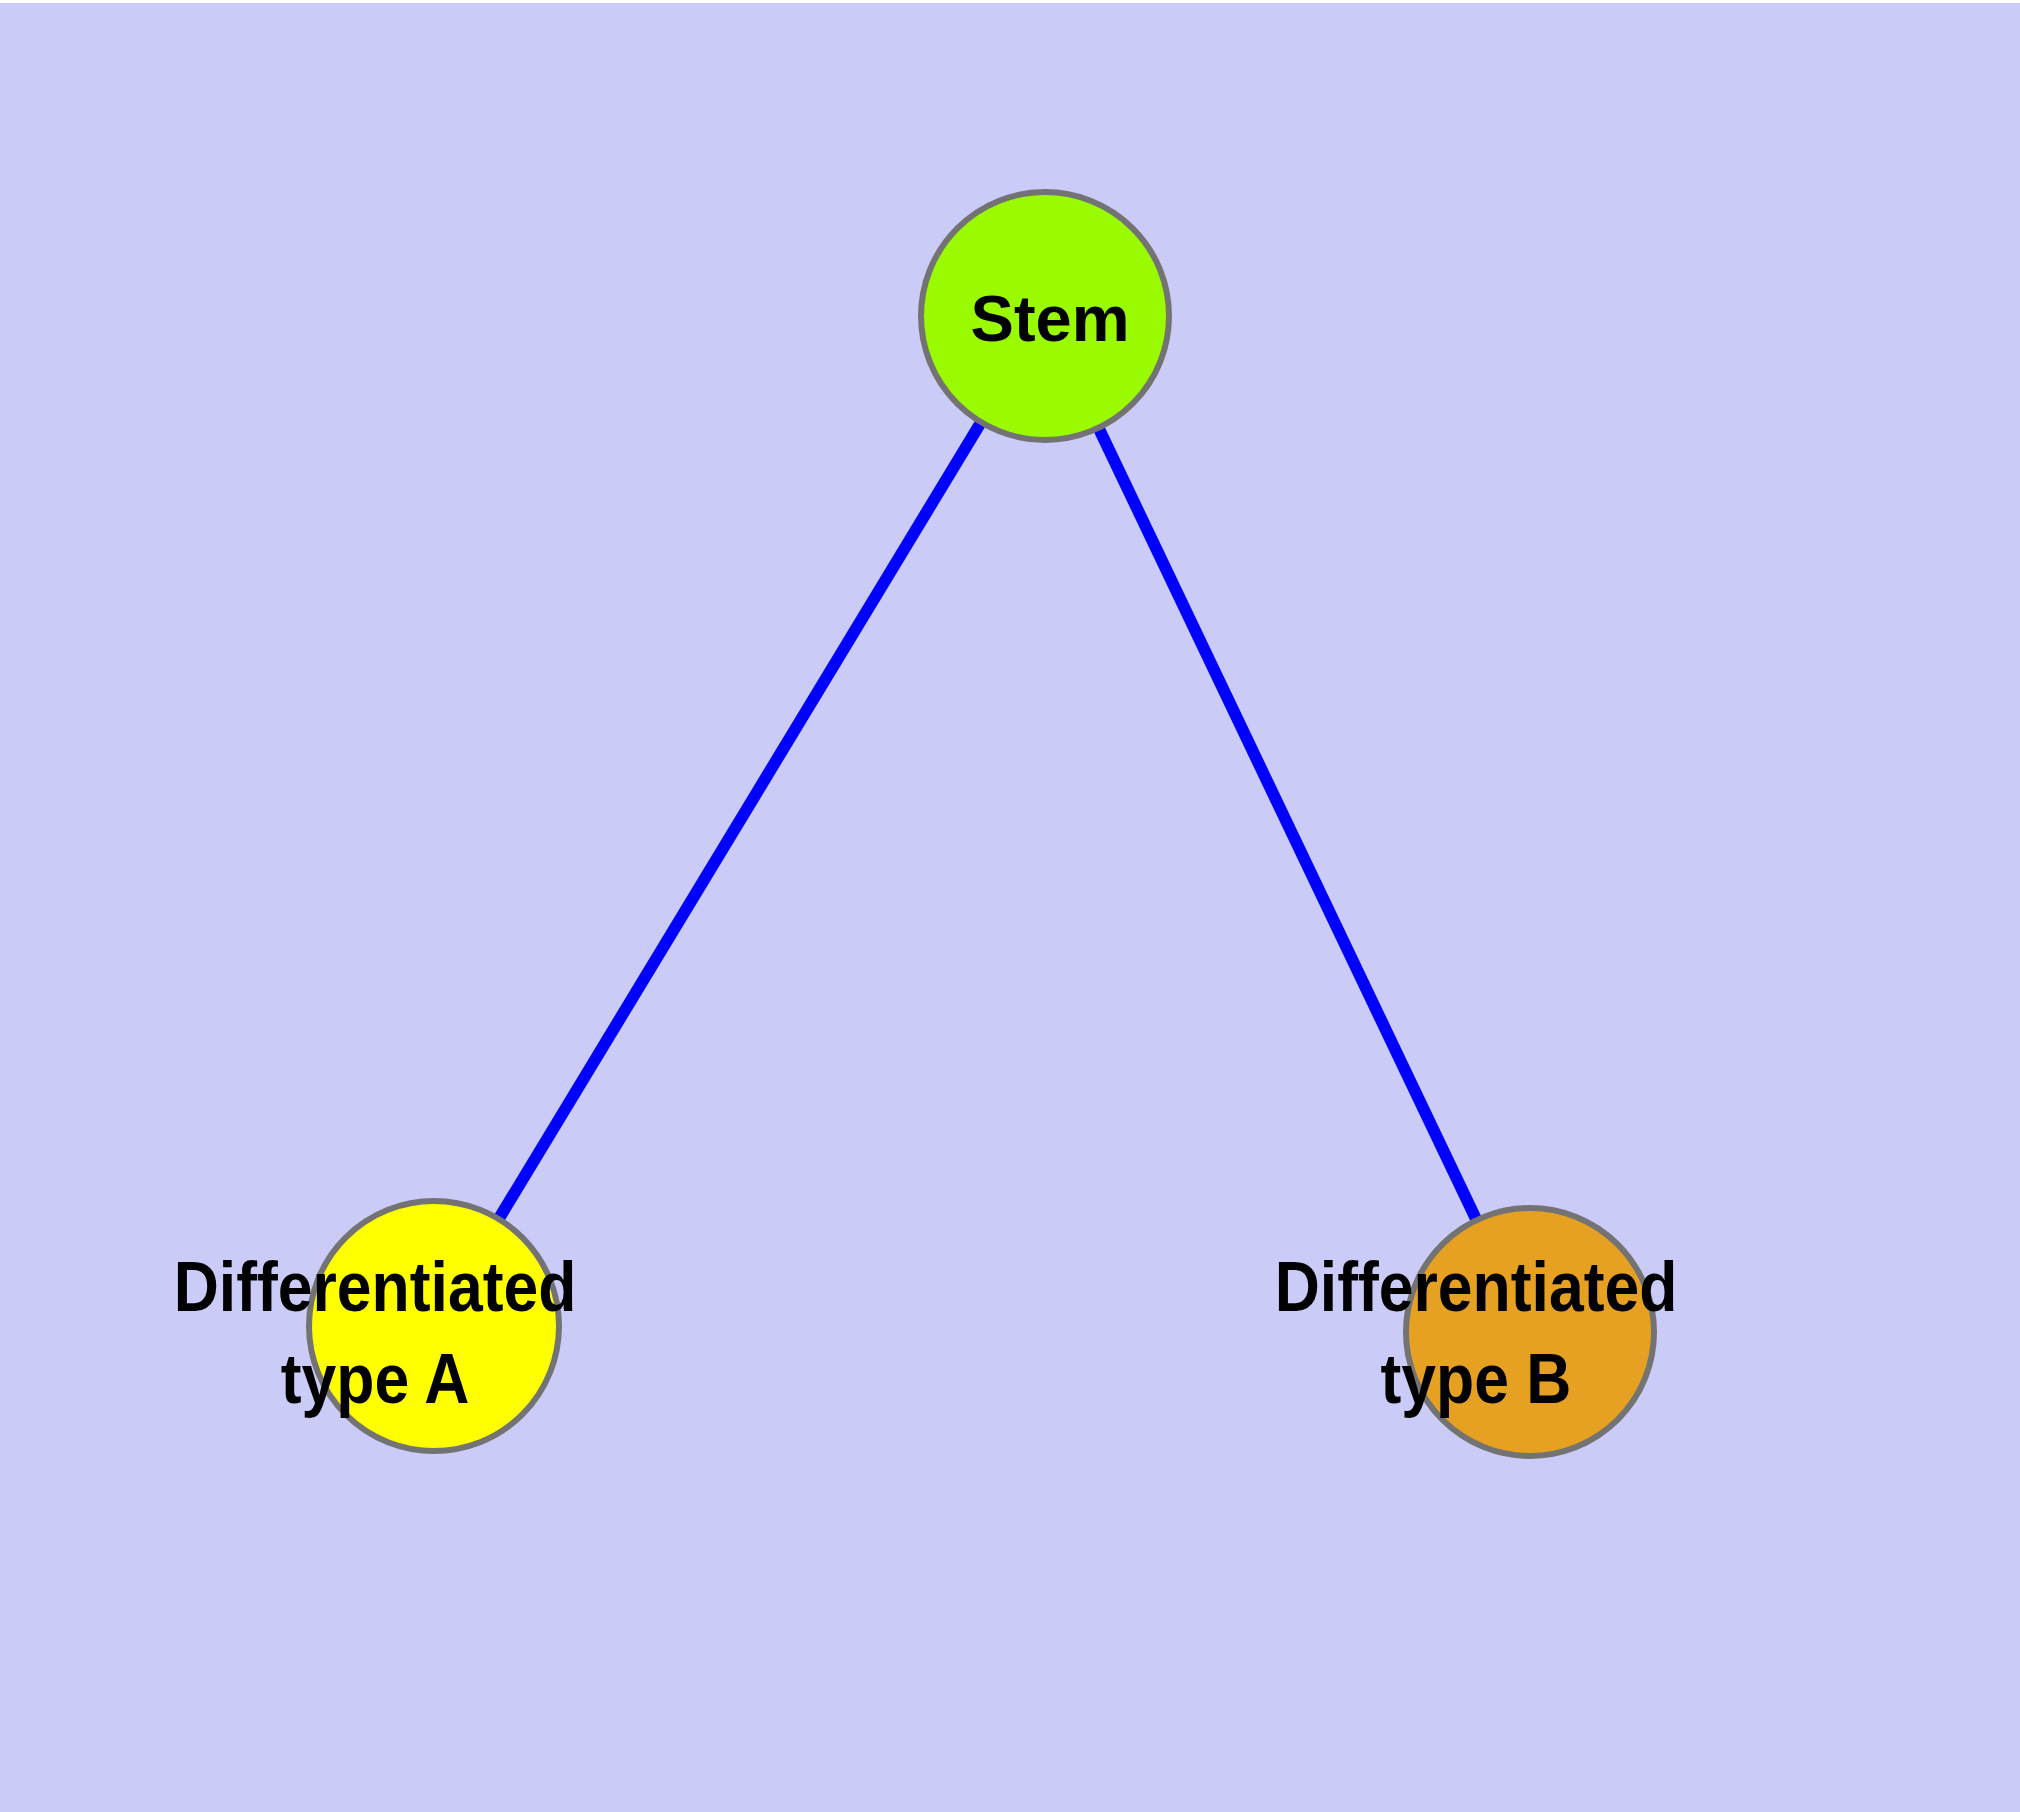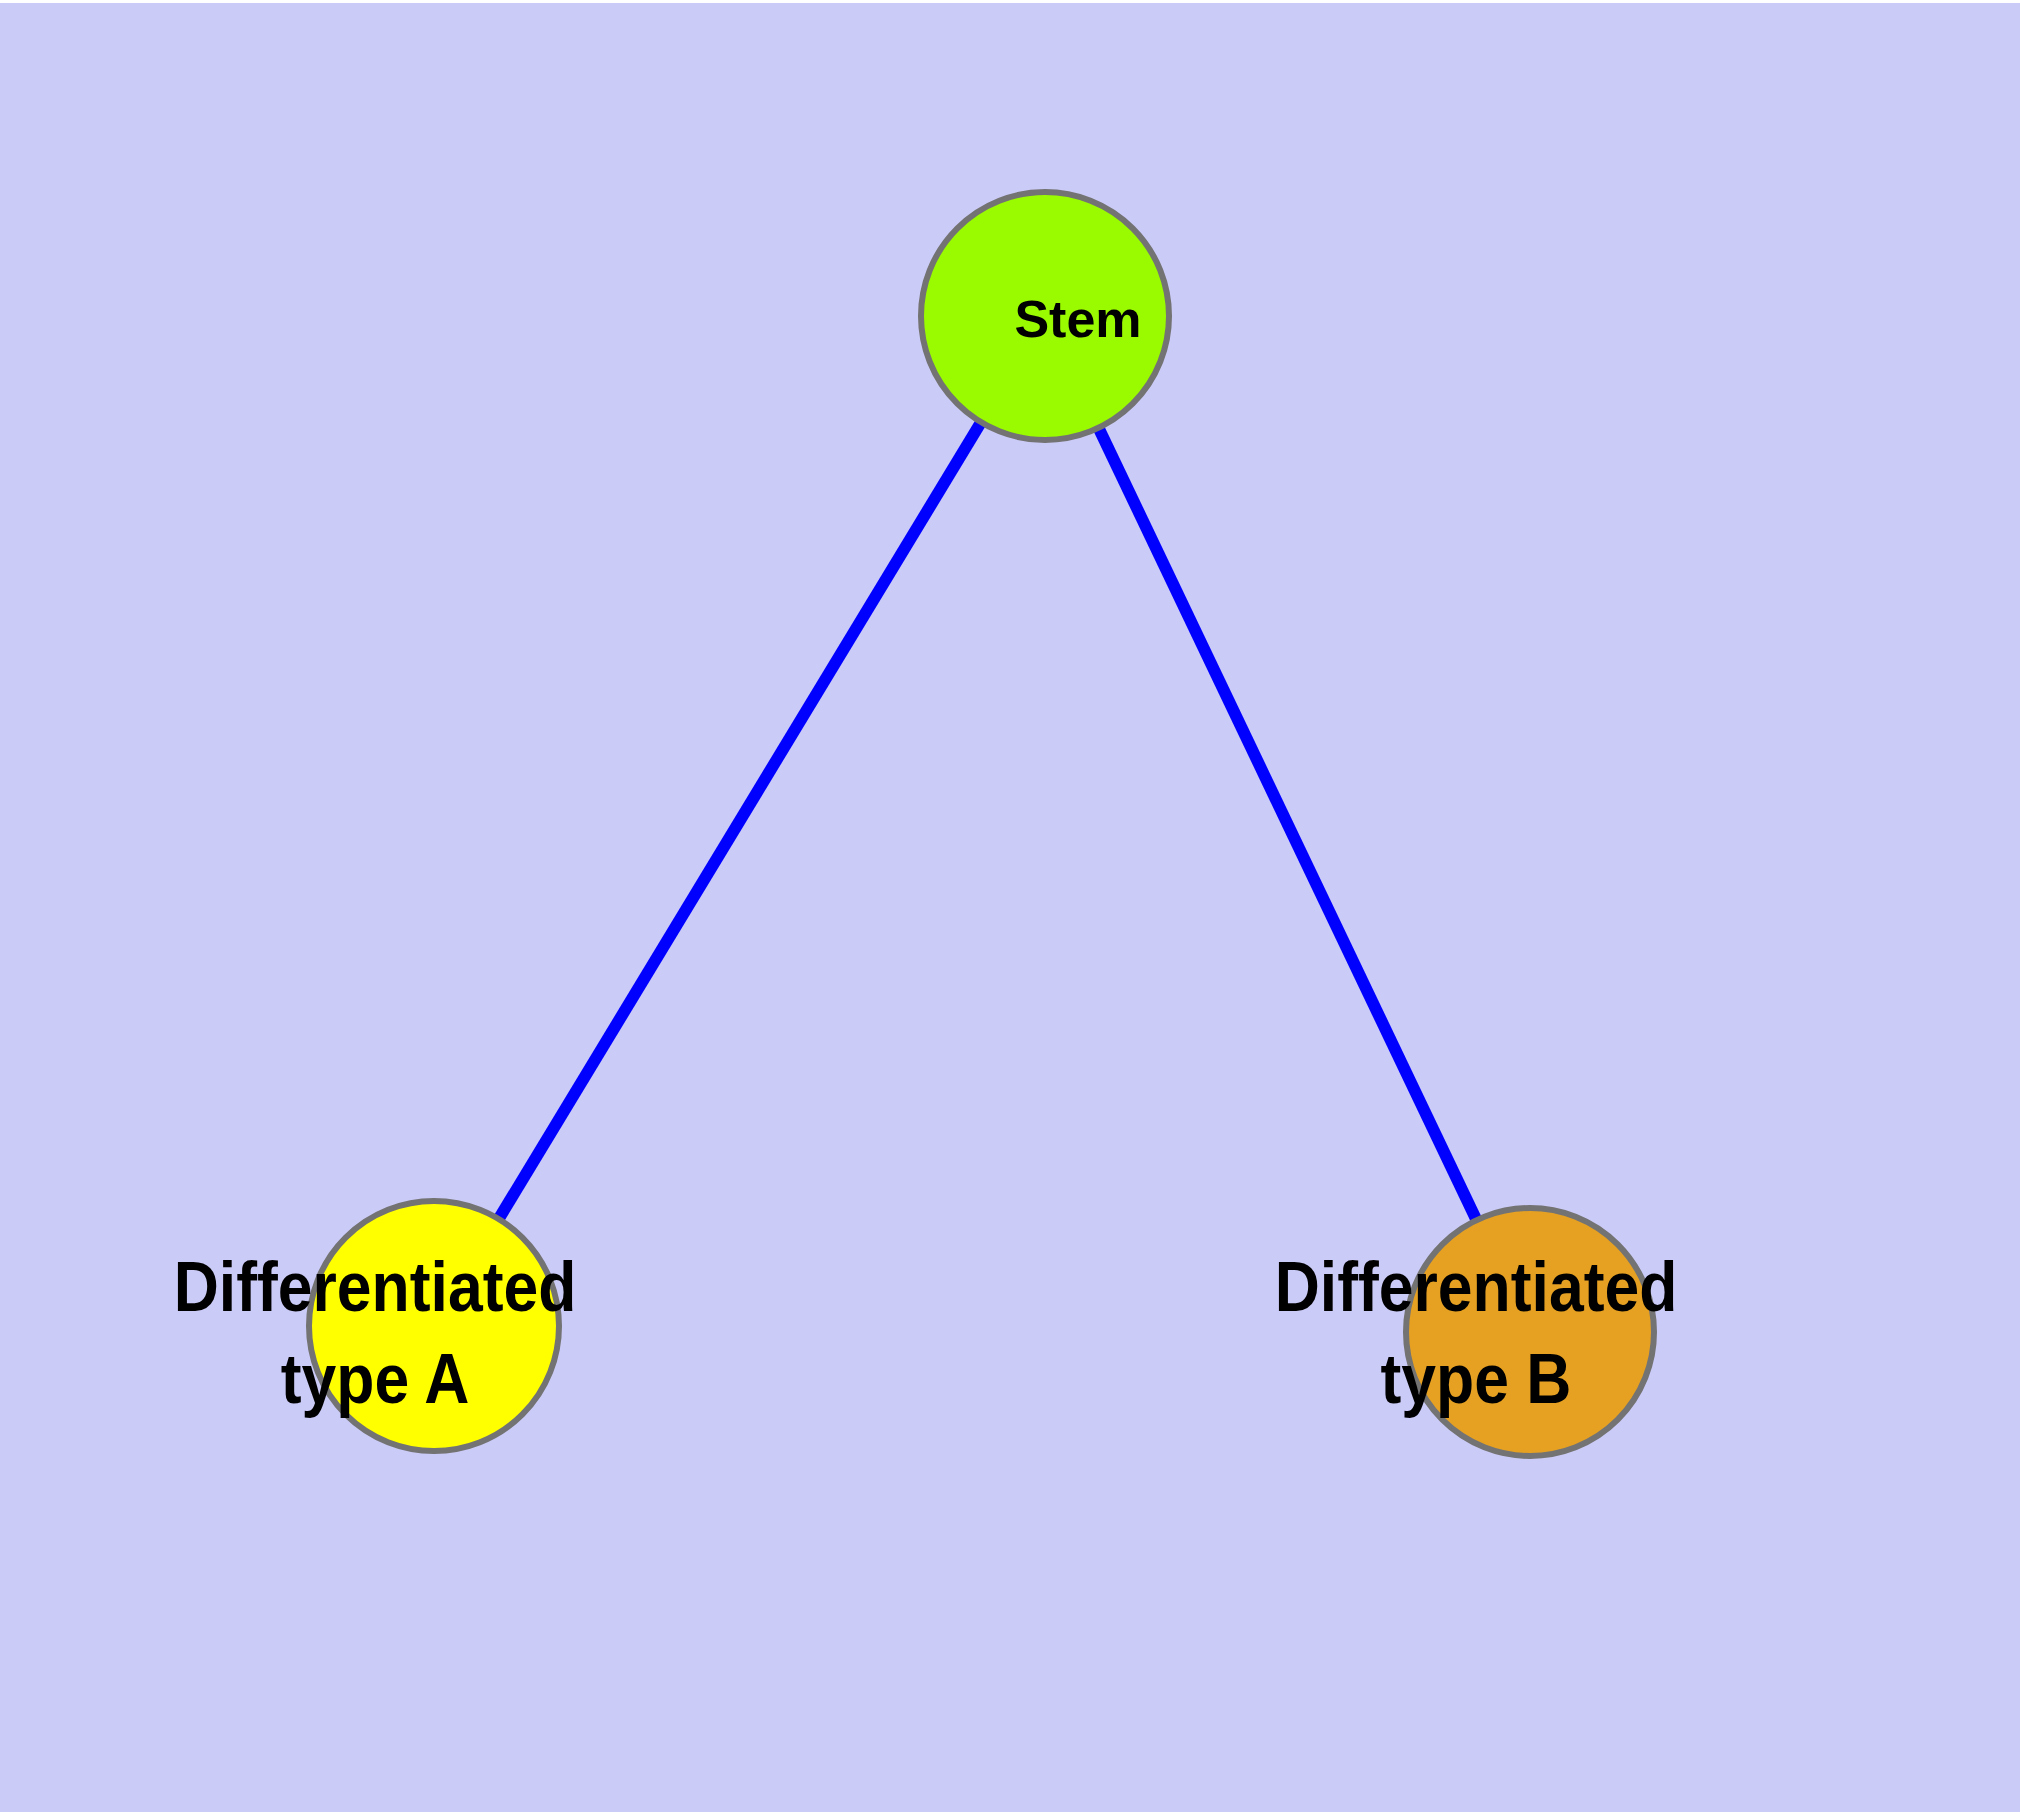--- a/index.html
+++ b/index.html
@@ -62,23 +62,22 @@
     z-index: 3;
     font-weight: bold;
     color: #000000;
     text-align: center;
     white-space: nowrap;
     transform: translate(-50%, -50%);
   }
   .label-stem {
     left: 1050px;
     top: 319px;
-    font-size: 52px;
+    font-size: 65px;
     line-height: 76px;
-    margin-left: 28px;
   }
   .label-two-line {
     font-size: 71px;
     line-height: 92px;
     transform: translate(-50%, -50%) scaleX(0.88);
   }
   .label-type-a {
     left: 375px;
     top: 1333px;
   }

